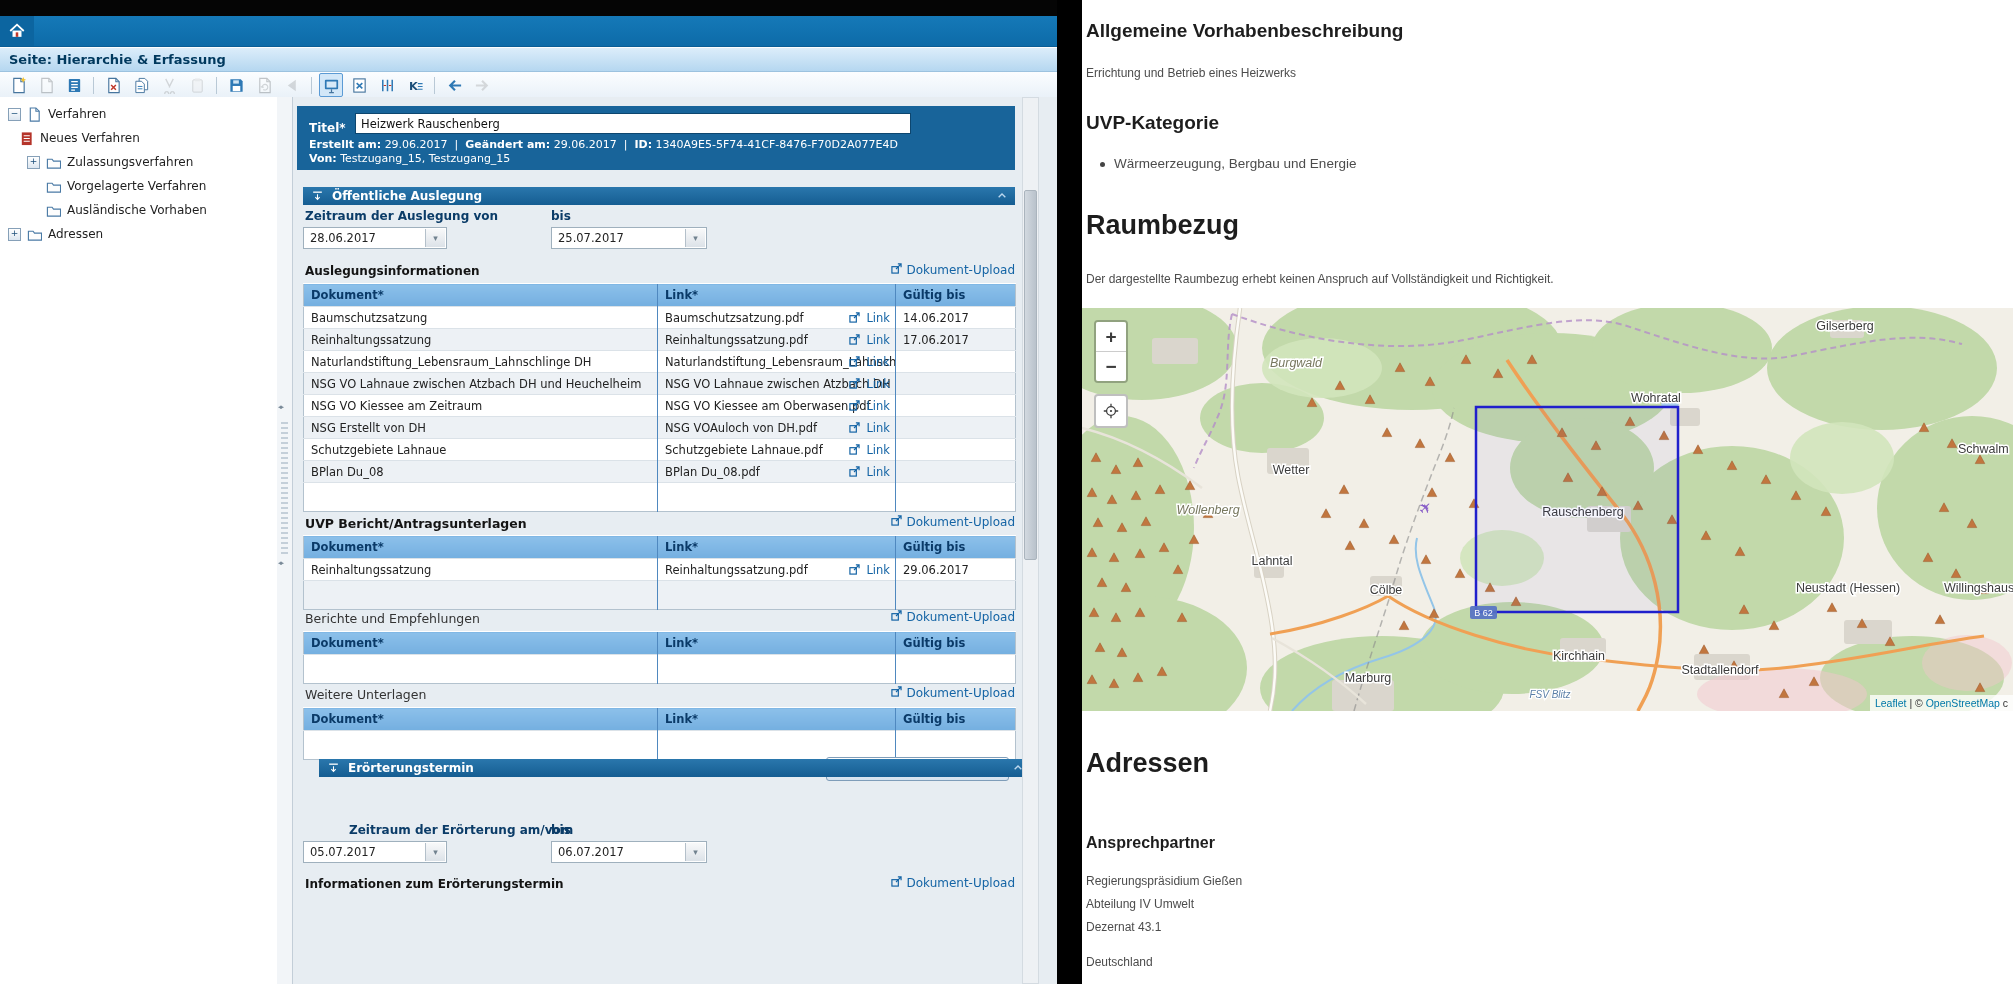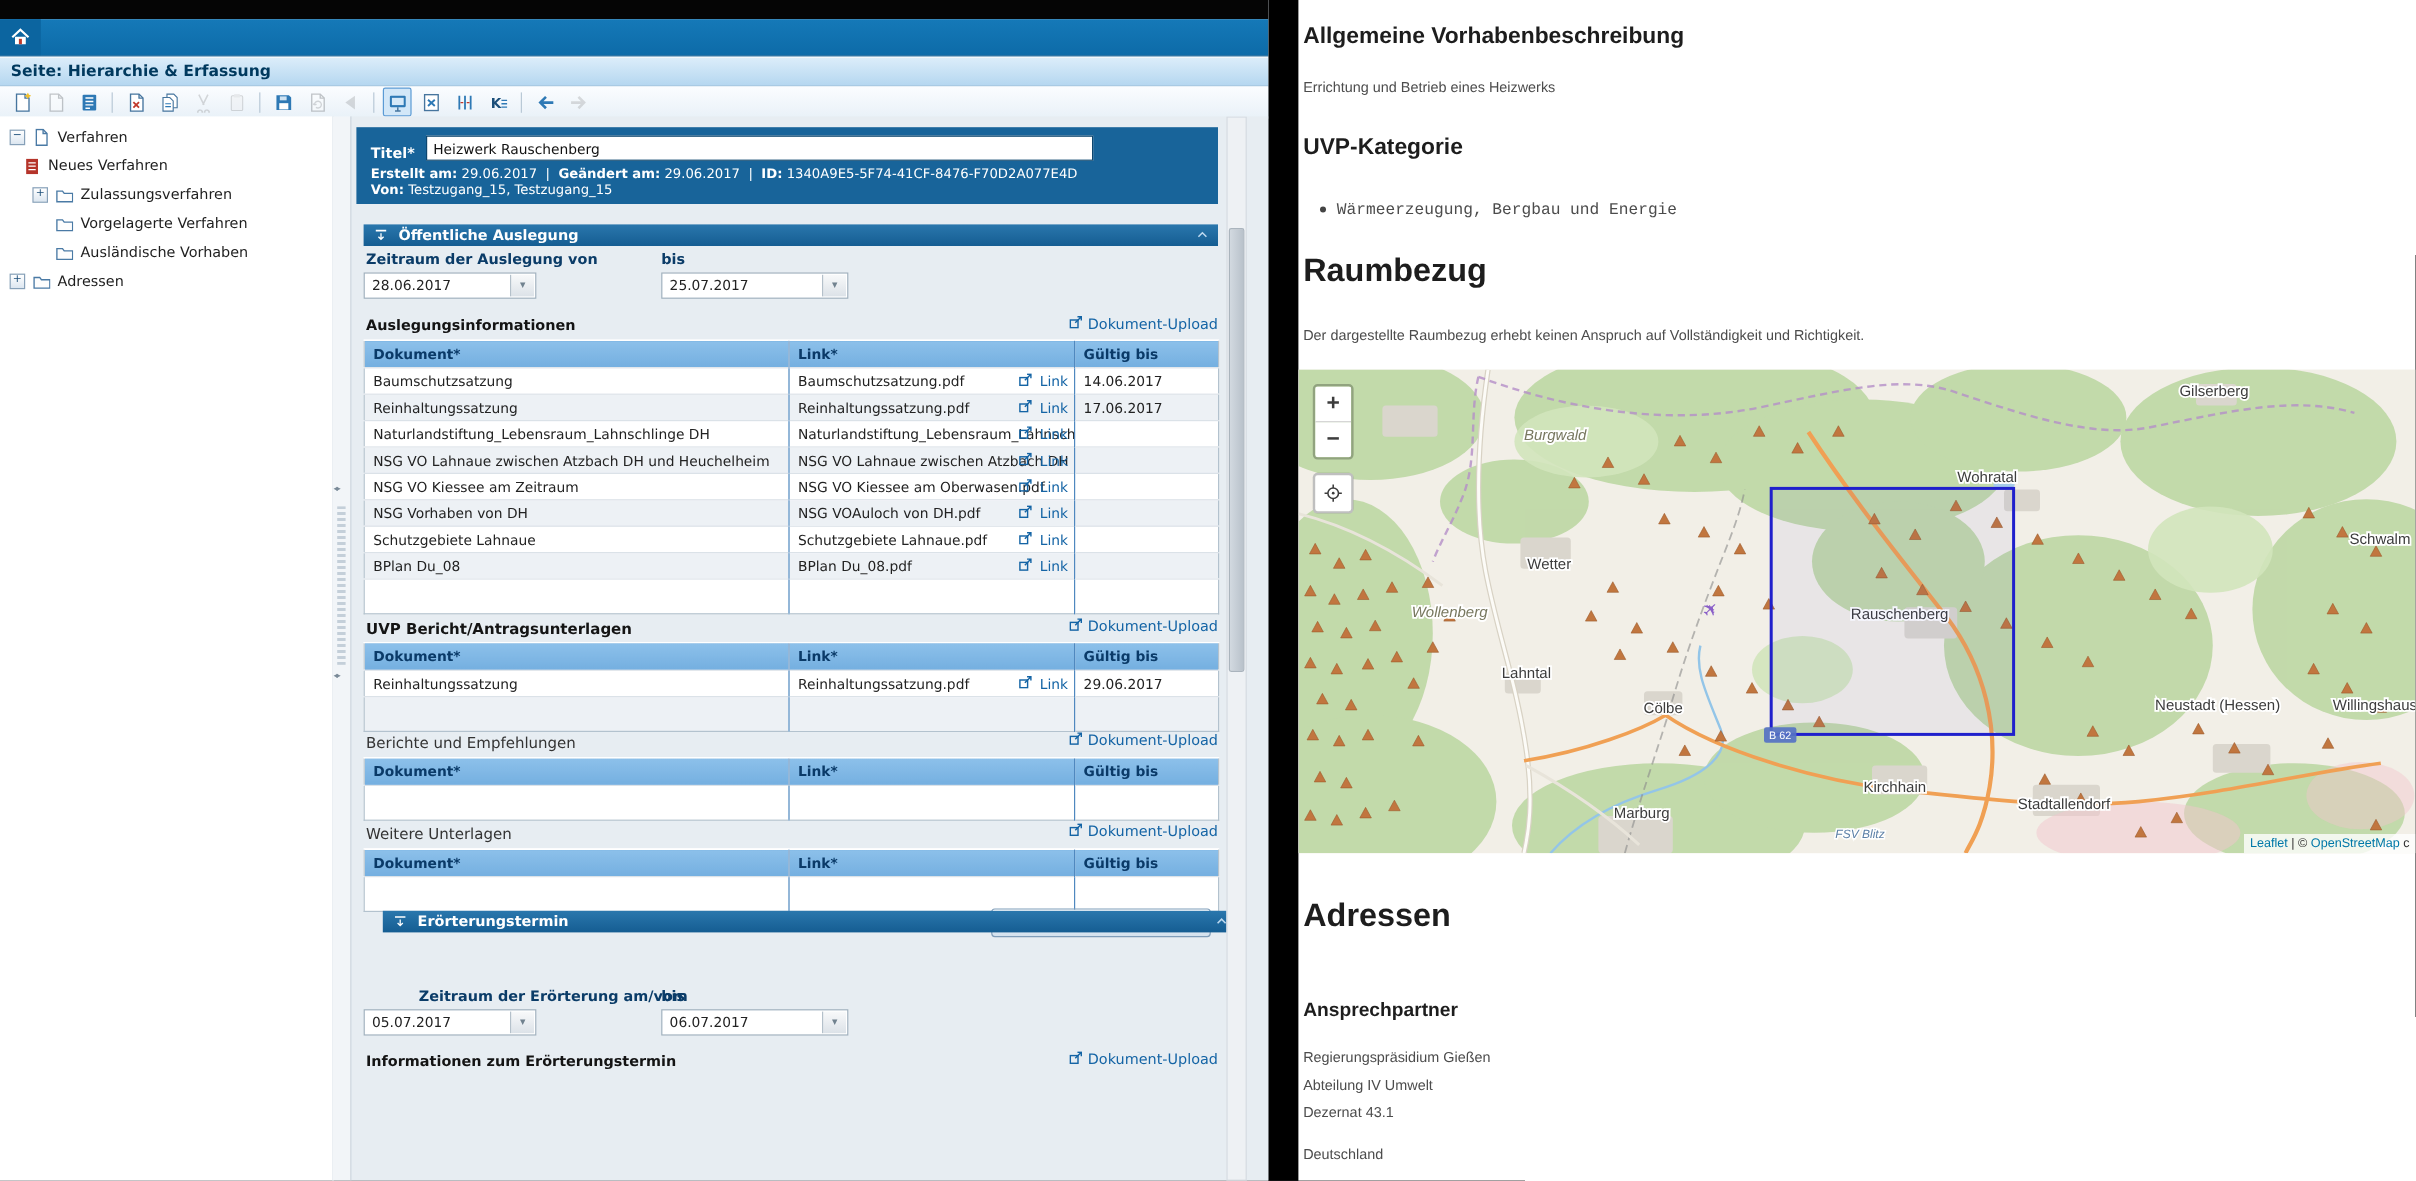--- a/index.html
+++ b/index.html
@@ -56,21 +56,21 @@
   .upload{position:absolute;right:0;font-size:12px;color:#1464a5;display:flex;gap:4px;cursor:pointer;white-space:nowrap;}
 
   table.grid{position:absolute;border-collapse:collapse;table-layout:fixed;width:712px;background:#fff;font-size:11.5px;border:1px solid #b3c2ce;}
   .grid th{background:linear-gradient(#8cc0ea,#74afe0);color:#0a3a68;font-weight:bold;text-align:left;padding:3px 7px;height:16px;border-top:1px solid #fff;border-left:1px solid #4f88bf;font-size:11.5px;white-space:nowrap;overflow:hidden;}
   .grid th:first-child{border-left:none;}
   .grid td{height:19px;padding:1px 7px;border-top:1px solid #dbe2e8;border-left:1px solid #4f88bf;white-space:nowrap;overflow:hidden;color:#222;}
   .grid td:first-child{border-left:none;}
   .grid tr.alt td{background:#edf1f5;}
   .grid tr.empty td{height:26px;}
   .linkcell{position:relative;padding-right:48px !important;}
-  .lnk{position:absolute;right:5px;top:50%;transform:translateY(-50%);color:#1464a5;display:flex;gap:6px;cursor:pointer;}
+  .lnk{position:absolute;right:5px;top:50%;transform:translateY(-50%);color:#1464a5;display:flex;align-items:center;gap:6px;cursor:pointer;}
   .lnk svg,.upload svg{width:11px;height:11px;display:block;}
 
   .delbtn{position:absolute;right:6px;font-size:12px;color:#17486f;background:linear-gradient(#fefefe,#d3e1ee);border:1px solid #7f9db9;border-radius:3px;padding:4px 14px;cursor:pointer;font-family:inherit;}
 
   .vscroll{position:absolute;right:18px;top:0;width:15px;bottom:0;background:#eef1f4;border:1px solid #d4dbe1;}
   .vthumb{position:absolute;left:1px;right:1px;top:92px;height:368px;background:linear-gradient(90deg,#d2d9e0,#b9c2cb);border:1px solid #aab4bd;border-radius:2px;cursor:grab;}
 
   
   .public{position:absolute;left:1082px;top:0;width:931px;height:984px;background:#fff;font-family:"Liberation Sans",sans-serif;color:#4c4c4c;overflow:hidden;}
   .ph2{position:absolute;left:4px;font-size:19px;font-weight:bold;color:#1d1d1d;white-space:nowrap;}
@@ -398,21 +398,21 @@
                     <td class="linkcell"><span>NSG VO Kiessee am Oberwasen.pdf</span><span class="lnk">
                         <svg viewBox="0 0 12 12">
                           <rect x="1" y="4" width="7" height="7" fill="none" stroke="#1464a5" stroke-width="1.3"></rect>
                           <path d="M5.5 6.5 11 1M7.5 1H11v3.5" stroke="#1464a5" stroke-width="1.3" fill="none"></path>
                         </svg>
                         <span>Link</span>
                       </span></td>
                     <td></td>
                   </tr>
                   <tr class="alt">
-                    <td>NSG Vorhaben von DH</td>
+                    <td>NSG Erstellt von DH</td>
                     <td class="linkcell"><span>NSG VOAuloch von DH.pdf</span><span class="lnk">
                         <svg viewBox="0 0 12 12">
                           <rect x="1" y="4" width="7" height="7" fill="none" stroke="#1464a5" stroke-width="1.3"></rect>
                           <path d="M5.5 6.5 11 1M7.5 1H11v3.5" stroke="#1464a5" stroke-width="1.3" fill="none"></path>
                         </svg>
                         <span>Link</span>
                       </span></td>
                     <td></td>
                   </tr>
                   <tr class="">
@@ -595,21 +595,21 @@
             <div class="vthumb"></div>
           </div>
       </div>
     </div>
   </div>
 
   <div class="public">
     <div class="ph2" style="top:20px;">Allgemeine Vorhabenbeschreibung</div>
     <div class="pp" style="top:66px;">Errichtung und Betrieb eines Heizwerks</div>
     <div class="ph2" style="top:112px;">UVP-Kategorie</div>
-    <div class="pbullet" style="top:168px;font-family:Liberation Mono, monospace;"><span class="dot"></span><span>Wärmeerzeugung, Bergbau und Energie</span></div>
+    <div class="pbullet" style="top:156px;"><span class="dot"></span><span>Wärmeerzeugung, Bergbau und Energie</span></div>
     <div class="ph1" style="top:210px;">Raumbezug</div>
     <div class="pp" style="top:272px;">Der dargestellte Raumbezug erhebt keinen Anspruch auf Vollständigkeit und Richtigkeit.</div>
 
     <div class="map">
       <svg viewBox="0 0 931 403" width="931" height="403">
         <rect x="0" y="0" width="931" height="403" fill="#f2efe7"></rect>
         <g fill="#bdd7a4" opacity="0.9">
           <ellipse cx="60" cy="40" rx="95" ry="52"></ellipse>
           <ellipse cx="180" cy="110" rx="62" ry="35"></ellipse>
           <ellipse cx="330" cy="40" rx="150" ry="62"></ellipse>

